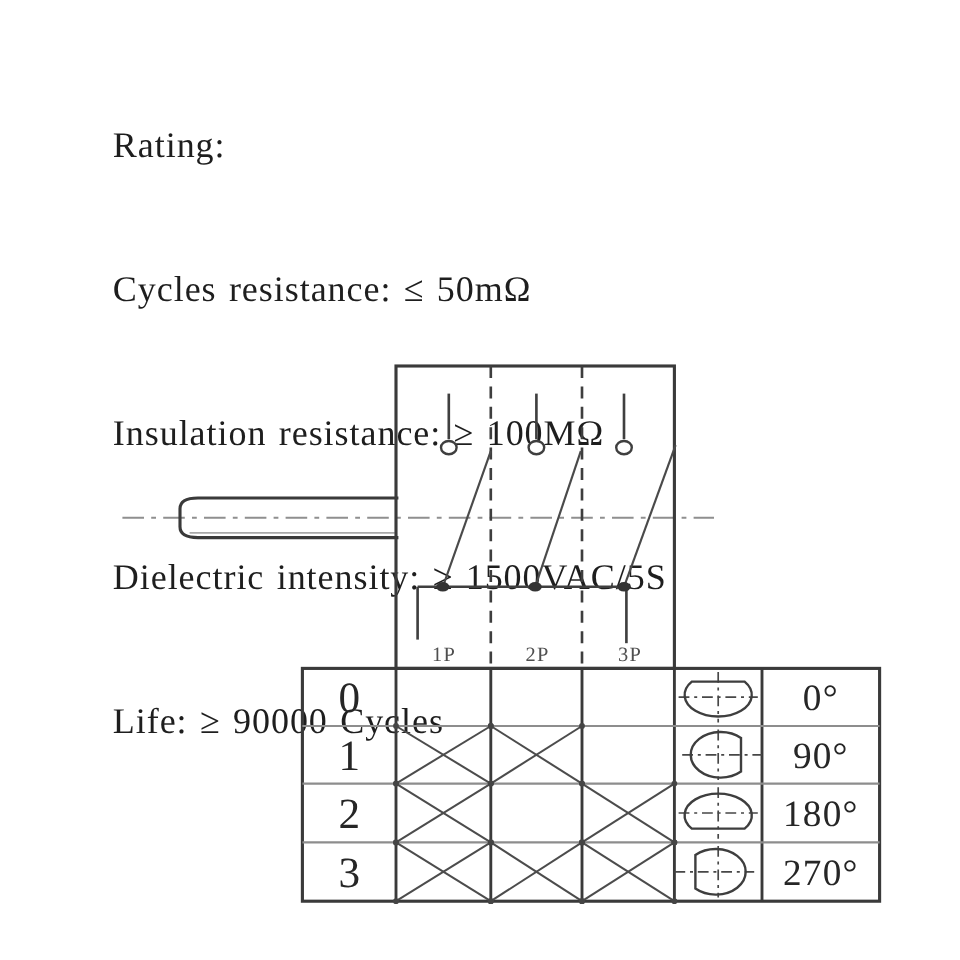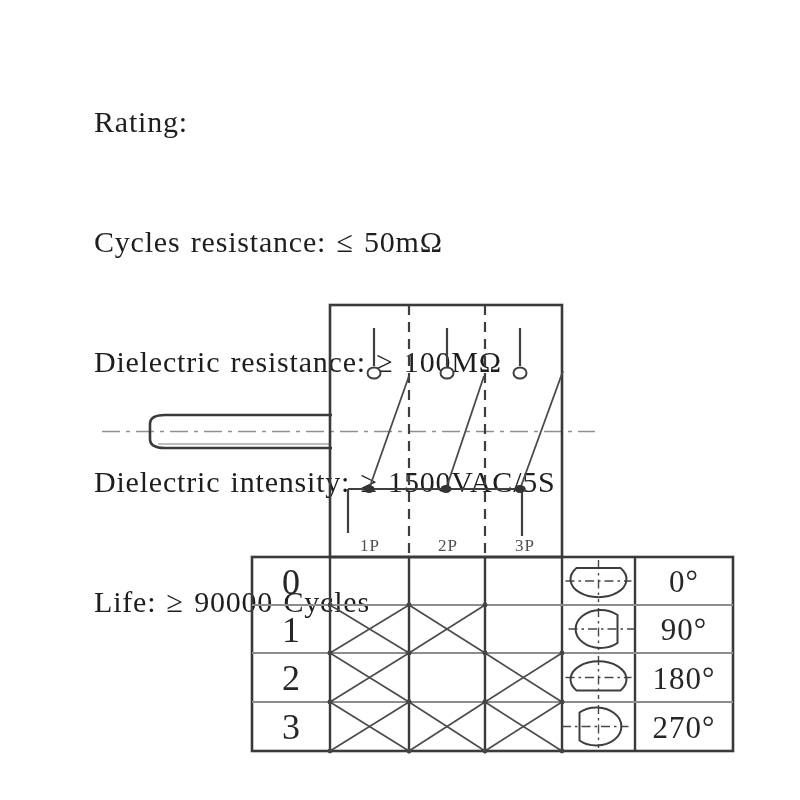--- a/index.html
+++ b/index.html
@@ -38,21 +38,21 @@
   .pole-label{font-family:"Liberation Serif","DejaVu Serif",serif;font-size:17px;fill:#4f4f4f;letter-spacing:1px;}
 </style>
 </head>
 <body>
 
 <div class="page">
 
   <div class="specs">
     <div class="spec-line indent">Rating:</div>
     <div class="spec-line indent">Cycles resistance: ≤ 50mΩ</div>
-    <div class="spec-line indent">Dielectric resistance: ≥ 100MΩ</div>
+    <div class="spec-line indent">Insulation resistance: ≥ 100MΩ</div>
     <div class="spec-line indent">Dielectric intensity: ≥ 1500VAC/5S</div>
     <div class="spec-line indent">Life: ≥ 90000 Cycles</div>
   </div>
 
   <svg id="diagram-svg" width="800" height="800" viewBox="0 0 800 800">
 
     <line x1="85" y1="431.5" x2="578" y2="431.5" class="centerline"></line>
 
     <path d="M 315 415 H 148 Q 133 415 133 424 V 439 Q 133 448 148 448 H 315" class="heavy"></path>
     <line x1="141" y1="444" x2="312" y2="444" class="shade"></line>

